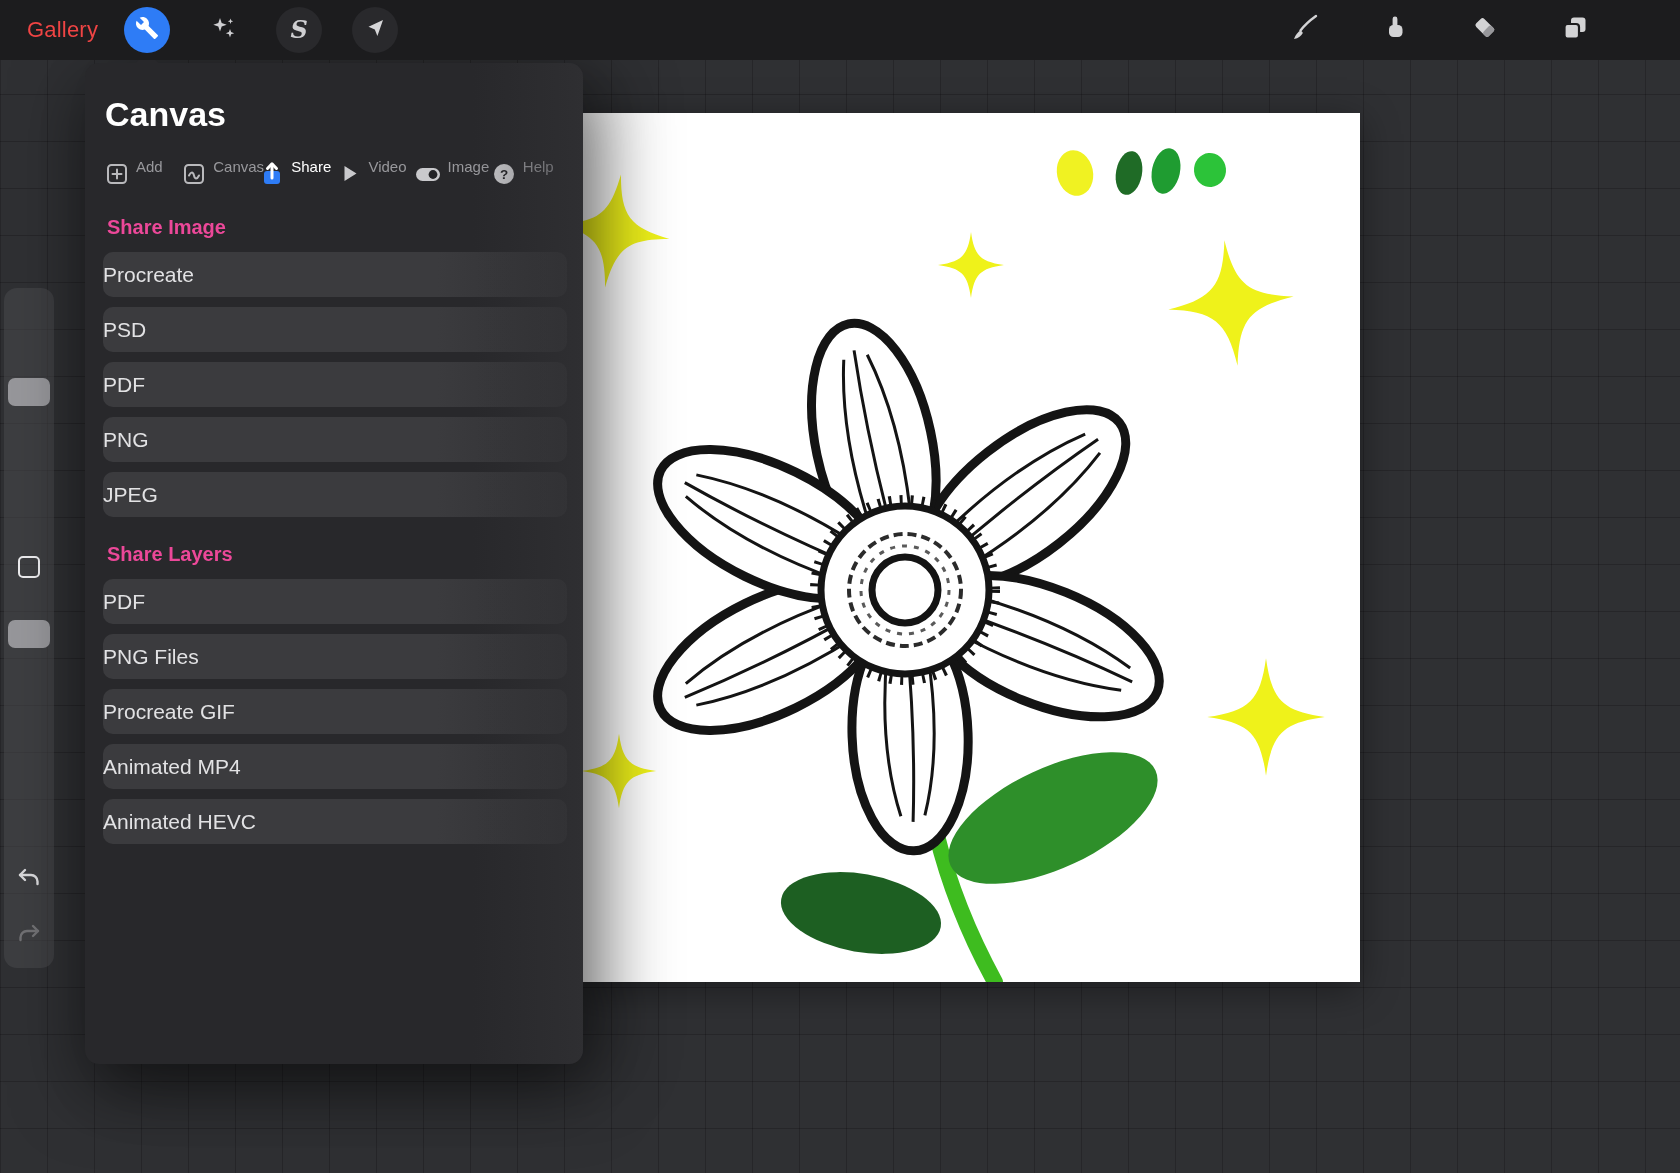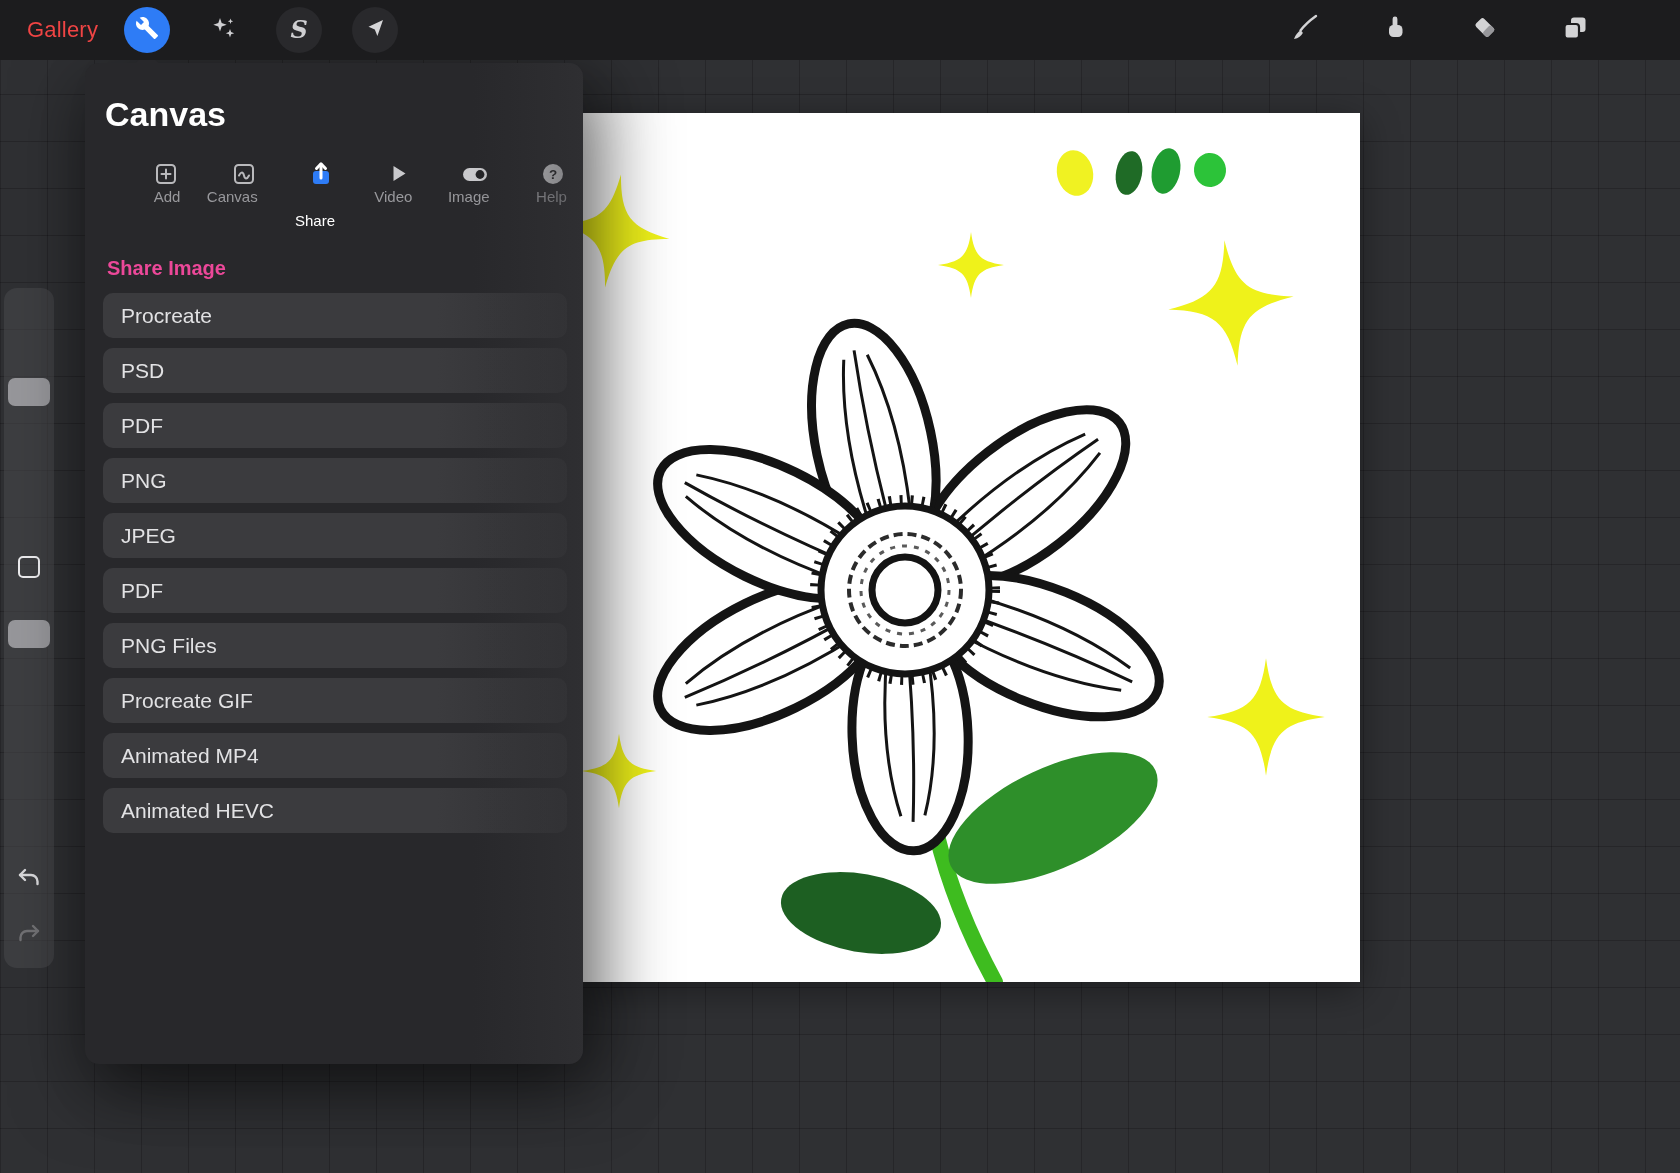--- a/index.html
+++ b/index.html
@@ -40,30 +40,30 @@
     border-left:12px solid transparent; border-right:12px solid transparent;
     border-bottom:10px solid #28282b;
   }
   .panel::after{
     content:''; position:absolute; top:0; right:0; width:110px; height:100%;
     background:linear-gradient(90deg, rgba(40,40,43,0), rgba(52,52,55,.55));
     border-radius:0 14px 14px 0; pointer-events:none;
   }
   .panel-title{ font-size:34px; font-weight:700; color:#ffffff; margin:6px 0 0 2px; }
   .tabs{ display:flex; margin-top:24px; }
-  .tab{ width:78px; display:flex; flex-direction:column; align-items:flex-end; }
+  .tab{ width:78px; display:flex; flex-direction:row; align-items:flex-start; gap:5px; }
   .tab-icon{ height:30px; display:flex; align-items:flex-end; justify-content:center; }
   .tab-label{ font-size:15px; color:#98989c; }
-  .tab.selected .tab-label{ color:#ffffff;margin-top:24px; }
+  .tab.selected .tab-label{ color:#ffffff; }
   .section-header{ font-size:20px; font-weight:700; color:#ec4899; margin:28px 0 13px 4px; }
   .section-header.second{ margin-top:26px; }
   .row{
     height:45px; border-radius:10px; margin-bottom:10px;
     background:linear-gradient(90deg,#3b3b3e 72%, rgba(59,59,62,.45) 100%);
-    display:flex; align-items:center; padding-left:18px;
+    display:flex; align-items:center; 
     font-size:21px; color:#e2e2e4;
   }
   
   .sidebar{
     position:absolute; left:4px; top:288px; width:50px; height:680px;
     background:rgba(76,76,80,.5); border-radius:13px; z-index:10;
   }
   .handle{ position:absolute; left:4px; width:42px; height:28px; border-radius:7px; background:#97979b; }
   .handle.h1{ top:90px; } .handle.h2{ top:332px; }
   .modify-btn{
@@ -218,20 +218,21 @@
       </div>
     </div>
 
     <div class="section-header">Share Image</div>
     <div class="row">Procreate</div>
     <div class="row">PSD</div>
     <div class="row">PDF</div>
     <div class="row">PNG</div>
     <div class="row">JPEG</div>
 
+    <div class="section-header second">Share Layers</div>
     <div class="row">PDF</div>
     <div class="row">PNG Files</div>
     <div class="row">Procreate GIF</div>
     <div class="row">Animated MP4</div>
     <div class="row">Animated HEVC</div>
   </div>
 
   <div class="sidebar">
     <div class="handle h1"></div>
     <div class="modify-btn"></div>

